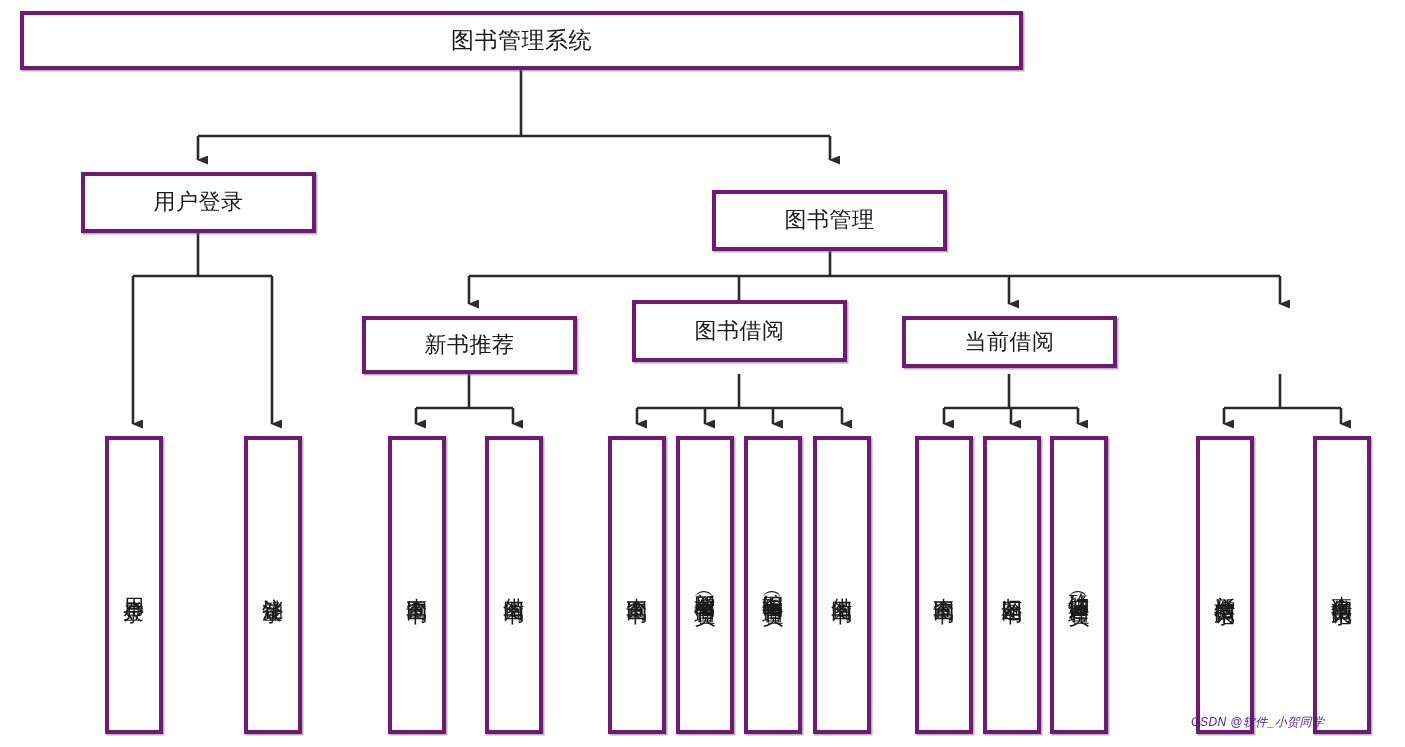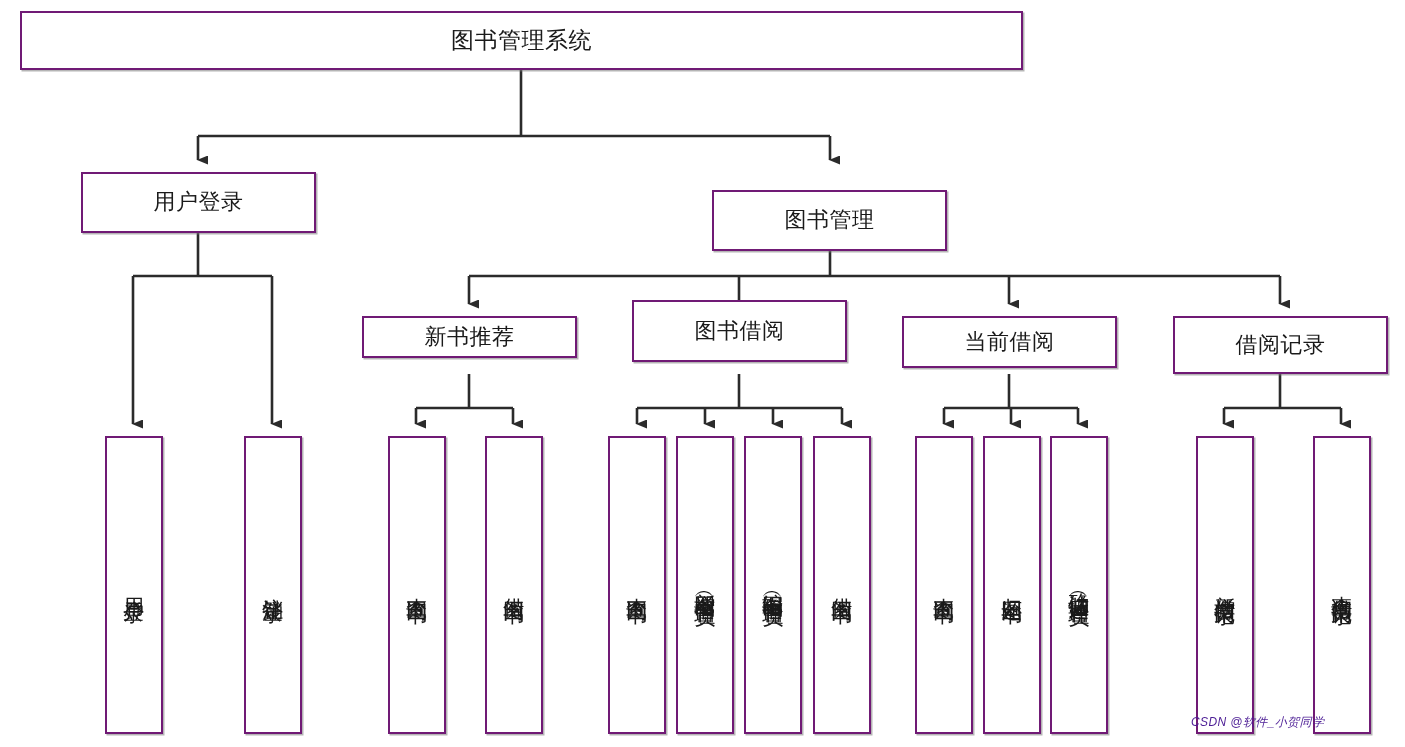--- a/index.html
+++ b/index.html
@@ -21,21 +21,21 @@
     position: absolute;
     left: 0;
     top: 0;
     width: 1405px;
     height: 747px;
     pointer-events: none;
   }
   .node {
     position: absolute;
     box-sizing: border-box;
-    border: 2px solid #701a75;
+    border: 4px solid #701a75;
     background: #ffffff;
     display: flex;
     align-items: center;
     justify-content: center;
     box-shadow: 1.5px 1.5px 0 rgba(120,120,120,0.55);
   }
   .node .label {
     color: #1a1a1a;
     letter-spacing: 0.5px;
     white-space: nowrap;
@@ -130,35 +130,32 @@
   </div>
 
   <div class="node horiz" style="left:81px; top:172px; width:235px; height:61px;">
     <span class="label">用户登录</span>
   </div>
 
   <div class="node horiz" style="left:712px; top:172px; width:235px; height:61px;margin-top:18px;">
     <span class="label">图书管理</span>
   </div>
 
-  <div class="node horiz" style="left:362px; top:316px; width:215px; height:42px;">
+  <div class="node horiz" style="left:362px; top:316px; width:215px; height:58px;">
     <span class="label">新书推荐</span>
   </div>
 
   <div class="node horiz" style="left:632px; top:300px; width:215px; height:62px;">
     <span class="label">图书借阅</span>
   </div>
 
   <div class="node horiz" style="left:902px; top:316px; width:215px; height:52px;">
     <span class="label">当前借阅</span>
   </div>
 
-  <div class="node horiz" style="left:1173px; top:316px; width:215px; height:58px;">
-    <span class="label">借阅记录</span>
-  </div>
 
   <div class="node vert" style="left:105px; top:436px; width:58px; height:298px;">
     <span class="label">用户登录</span>
   </div>
 
   <div class="node vert" style="left:244px; top:436px; width:58px; height:298px;">
     <span class="label">注销登录</span>
   </div>
 
   <div class="node vert" style="left:388px; top:436px; width:58px; height:298px;">

